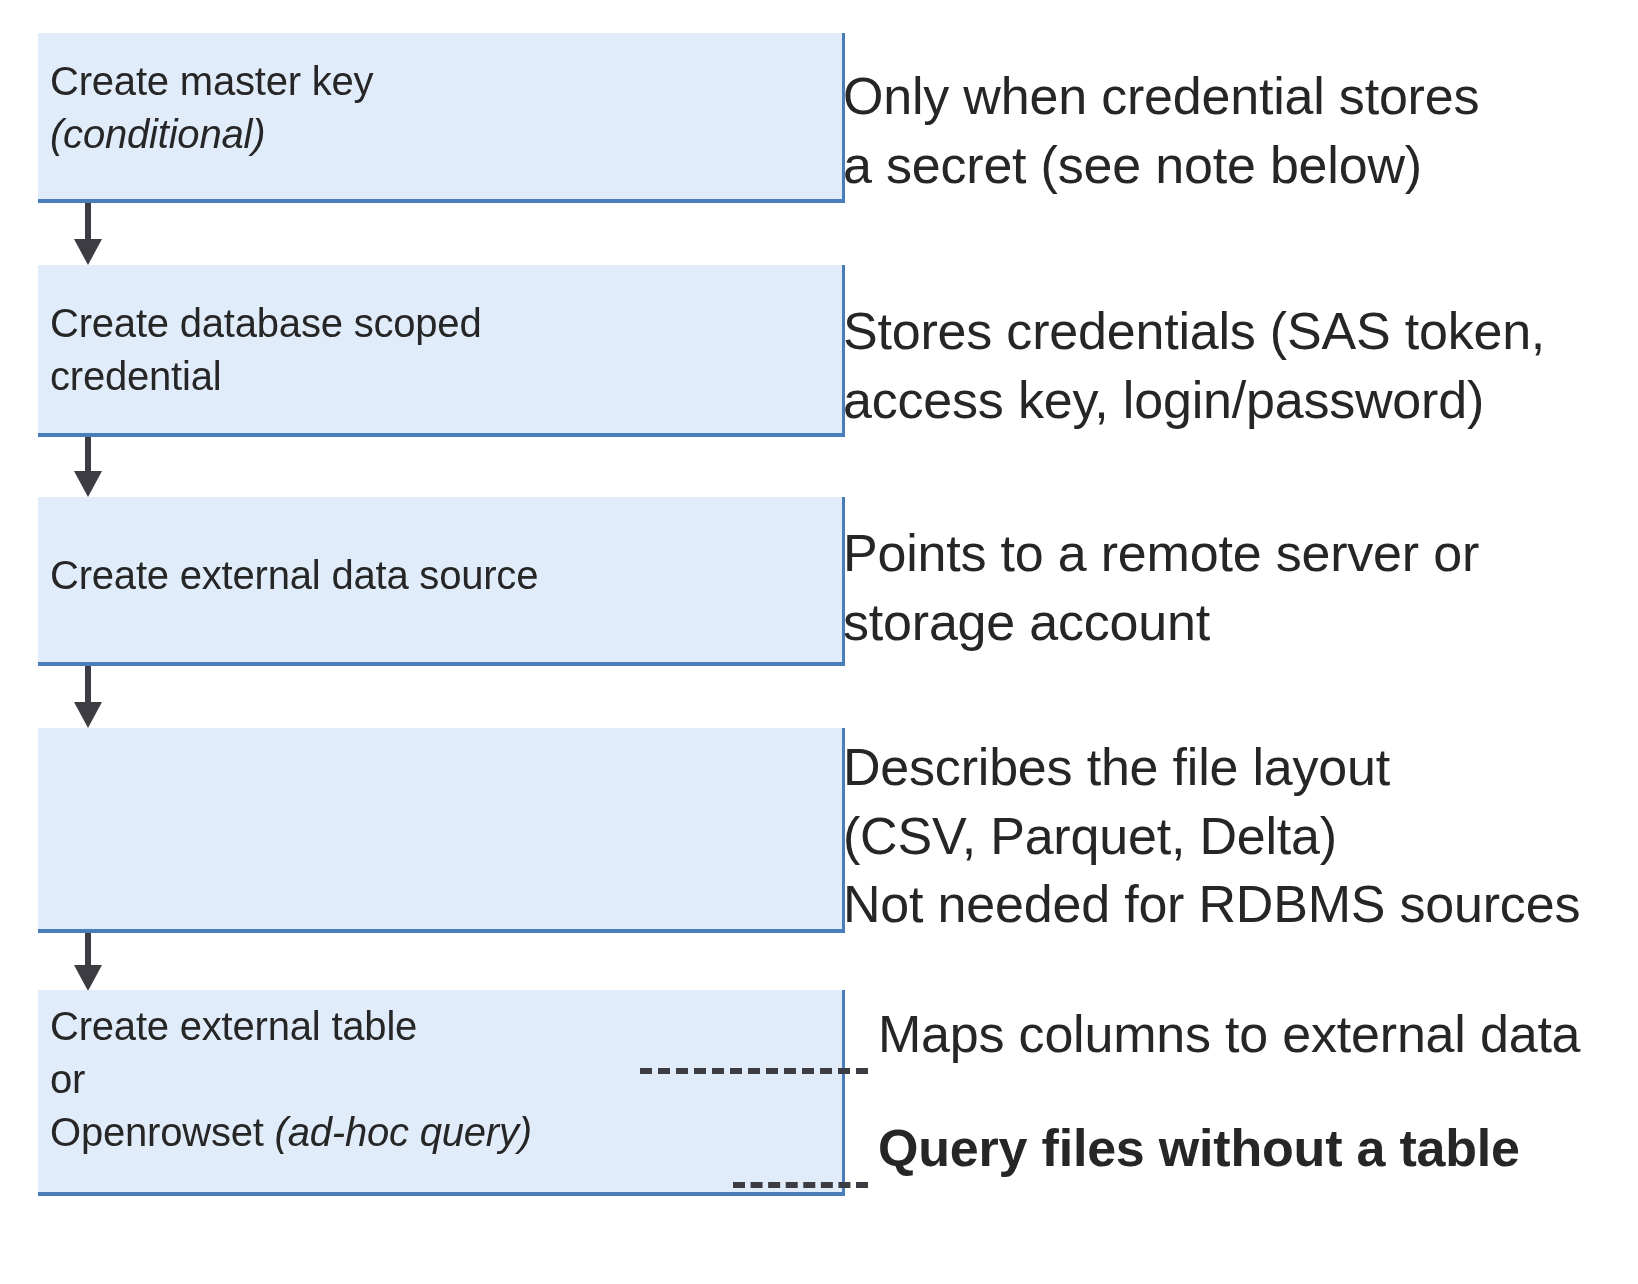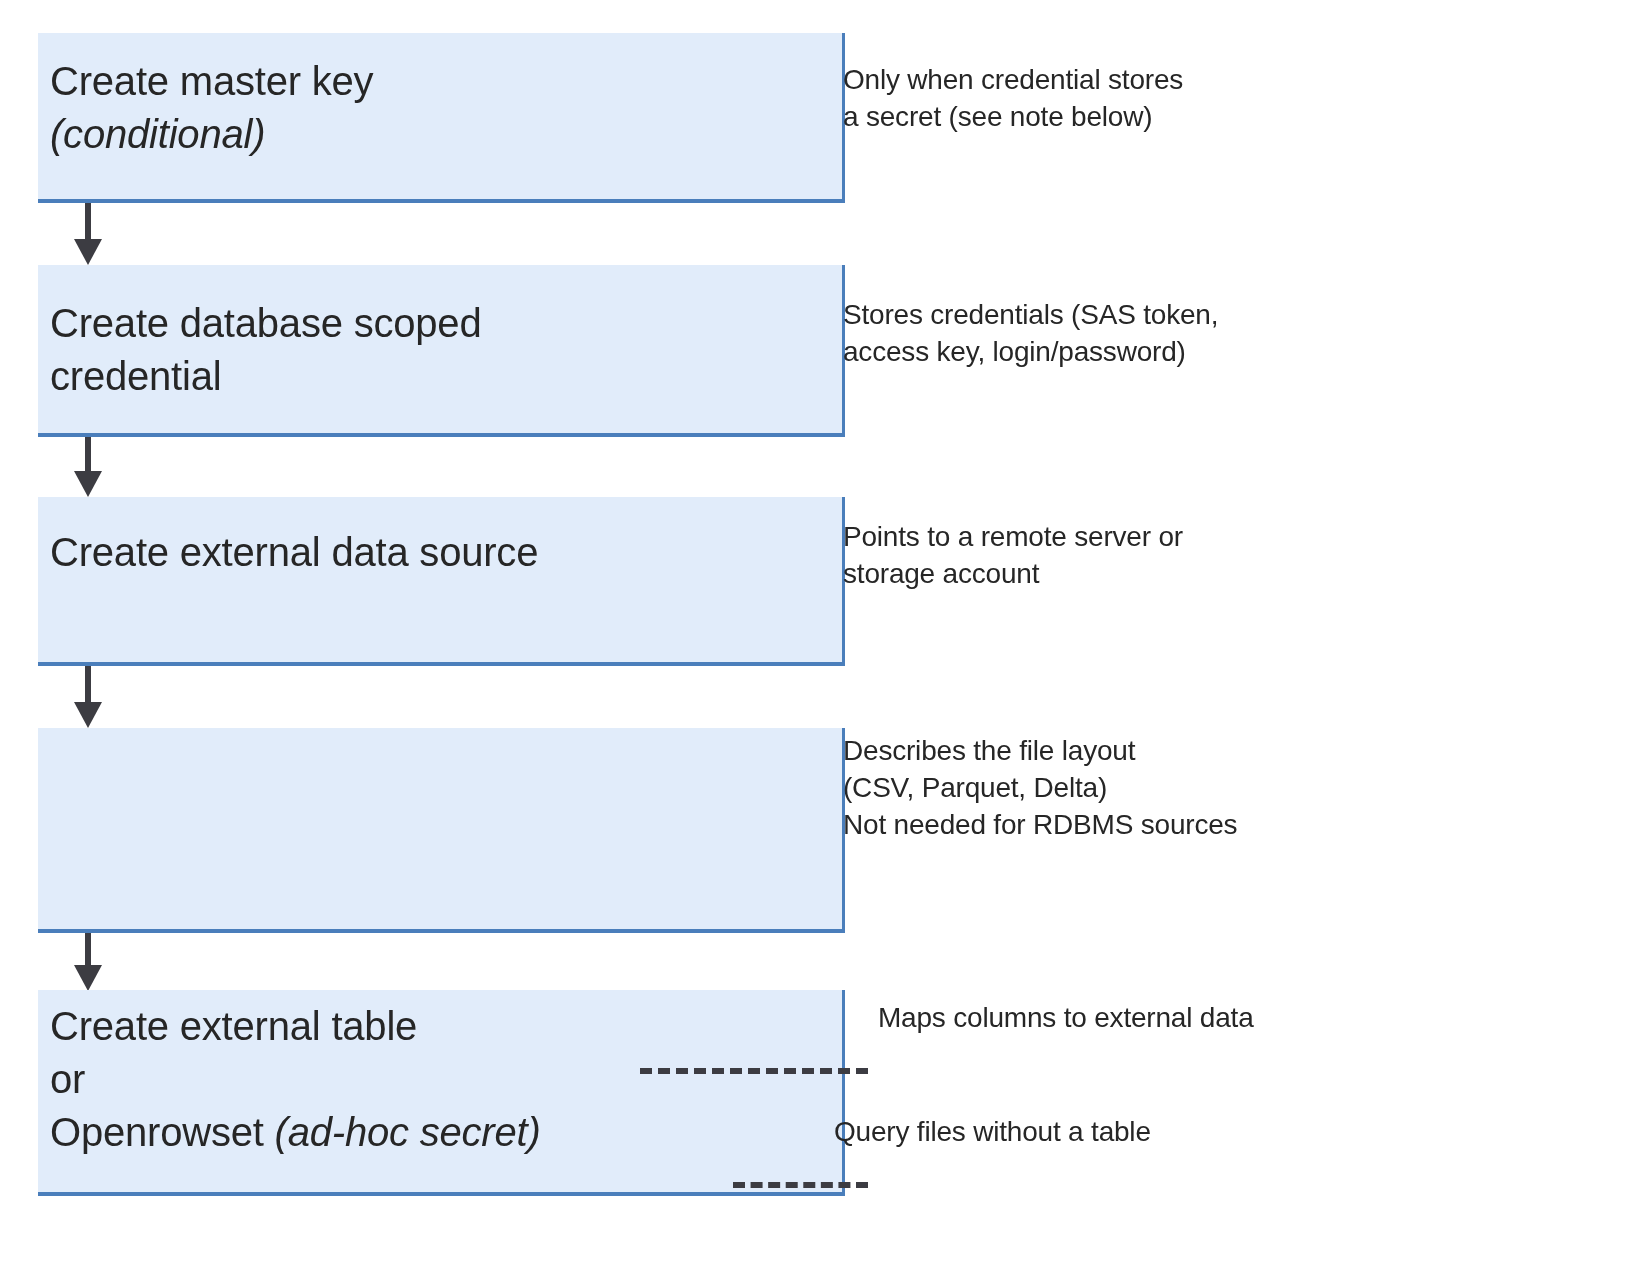--- a/index.html
+++ b/index.html
@@ -65,21 +65,21 @@
     width: 0;
     height: 0;
     border-left: 14px solid transparent;
     border-right: 14px solid transparent;
     border-top: 26px solid #3c3c42;
   }
 
   
   .note {
     position: absolute;
-    font-size: 28px;
+    font-size: 52px;
     line-height: 1.32;
     color: #262626;
     letter-spacing: -0.2px;
     white-space: pre-line;
   }
 
   
   .dash {
     position: absolute;
     height: 0;
@@ -110,21 +110,21 @@
   </div>
   <div class="note" style="left:843px; top:297px; width:780px;">Stores credentials (SAS token,
 access key, login/password)</div>
 
   <div class="arrow" style="top:437px; height:60px;">
     <div class="shaft" style="height:36px;"></div>
     <div class="head" style="top:34px;"></div>
   </div>
 
   <div class="step-box" style="top:497px; height:169px;"></div>
-  <div class="step-text" style="top:526px;">
+  <div class="step-text" style="top:549px;">
     <span class="strong">Create external data source</span>
   </div>
   <div class="note" style="left:843px; top:519px; width:780px;">Points to a remote server or
 storage account</div>
 
   <div class="arrow" style="top:666px; height:62px;">
     <div class="shaft" style="height:38px;"></div>
     <div class="head" style="top:36px;"></div>
   </div>
 
@@ -138,22 +138,22 @@
     <div class="head" style="top:32px;"></div>
   </div>
 
   <div class="step-box" style="top:990px; height:206px;"></div>
 
   <div class="step-text" style="top:1053px;">or</div>
   <div class="step-text" style="top:1000px;">
     <span class="strong">Create external table</span>
   </div>
   <div class="step-text" style="top:1106px; white-space:nowrap;">
-    <span class="strong">Openrowset</span><span class="light"> (ad-hoc secret)</span>
+    <span class="strong">Openrowset</span><span class="light"> (ad-hoc query)</span>
   </div>
 
   <div class="dash" style="left:640px; top:1068px; width:228px;"></div>
   <div class="dash" style="left:733px; top:1182px; width:135px;"></div>
 
   <div class="note" style="left:878px; top:1000px; width:760px;">Maps columns to external data</div>
-  <div class="note" style="left:834px; top:1114px; width:760px;">Query files without a table</div>
+  <div class="note" style="left:878px; top:1114px; width:760px;font-weight:bold;">Query files without a table</div>
 
 </div>
 
 </body></html>

